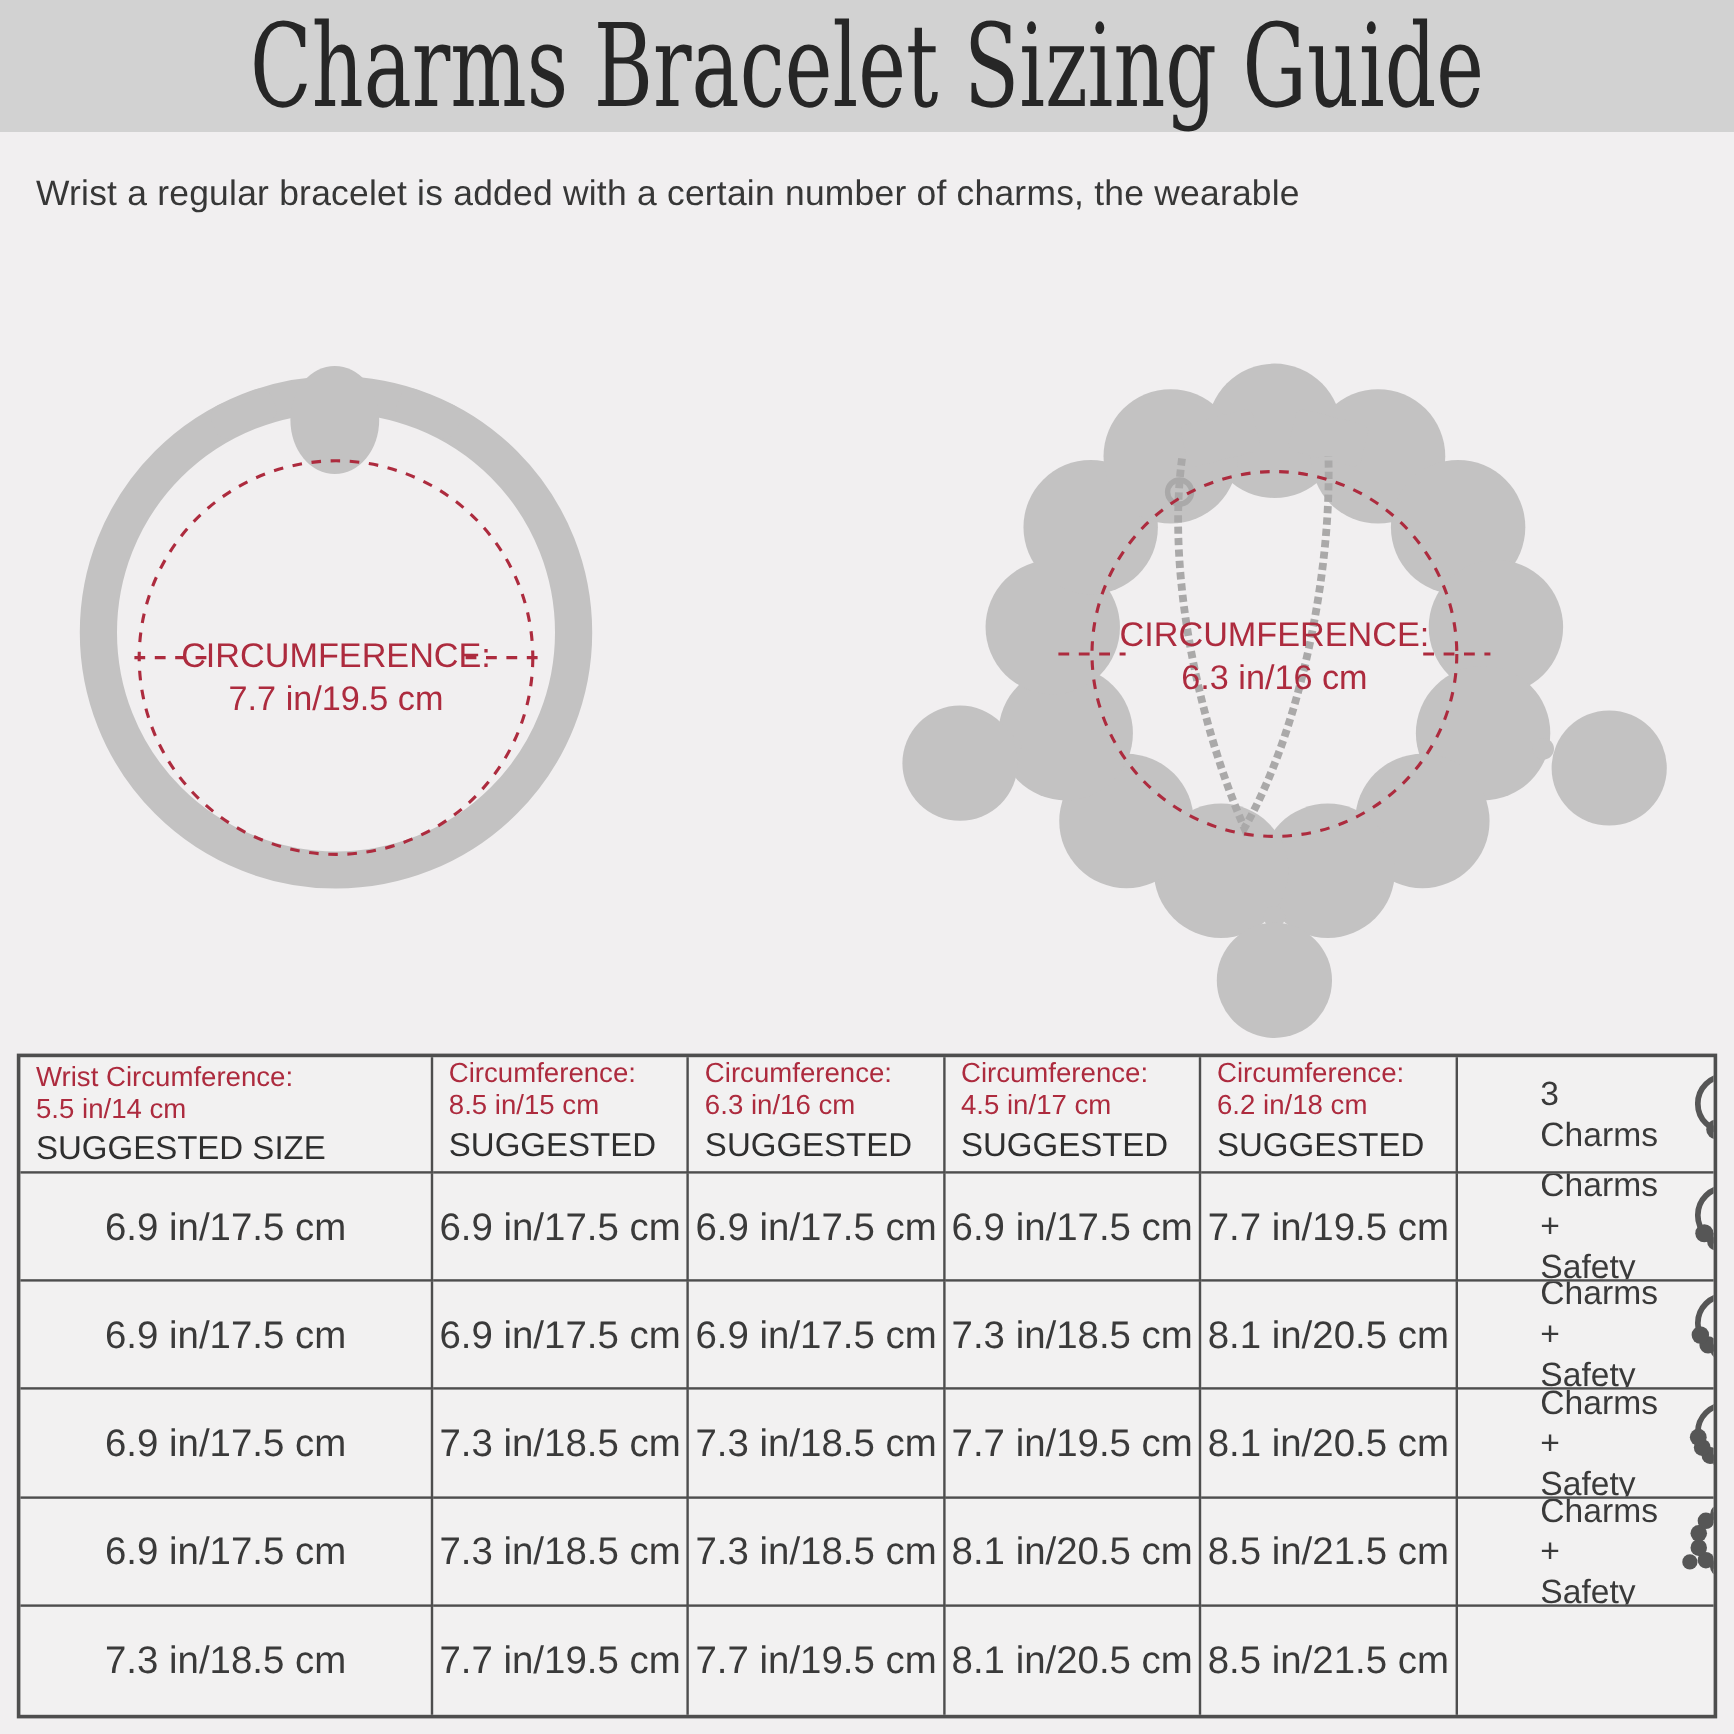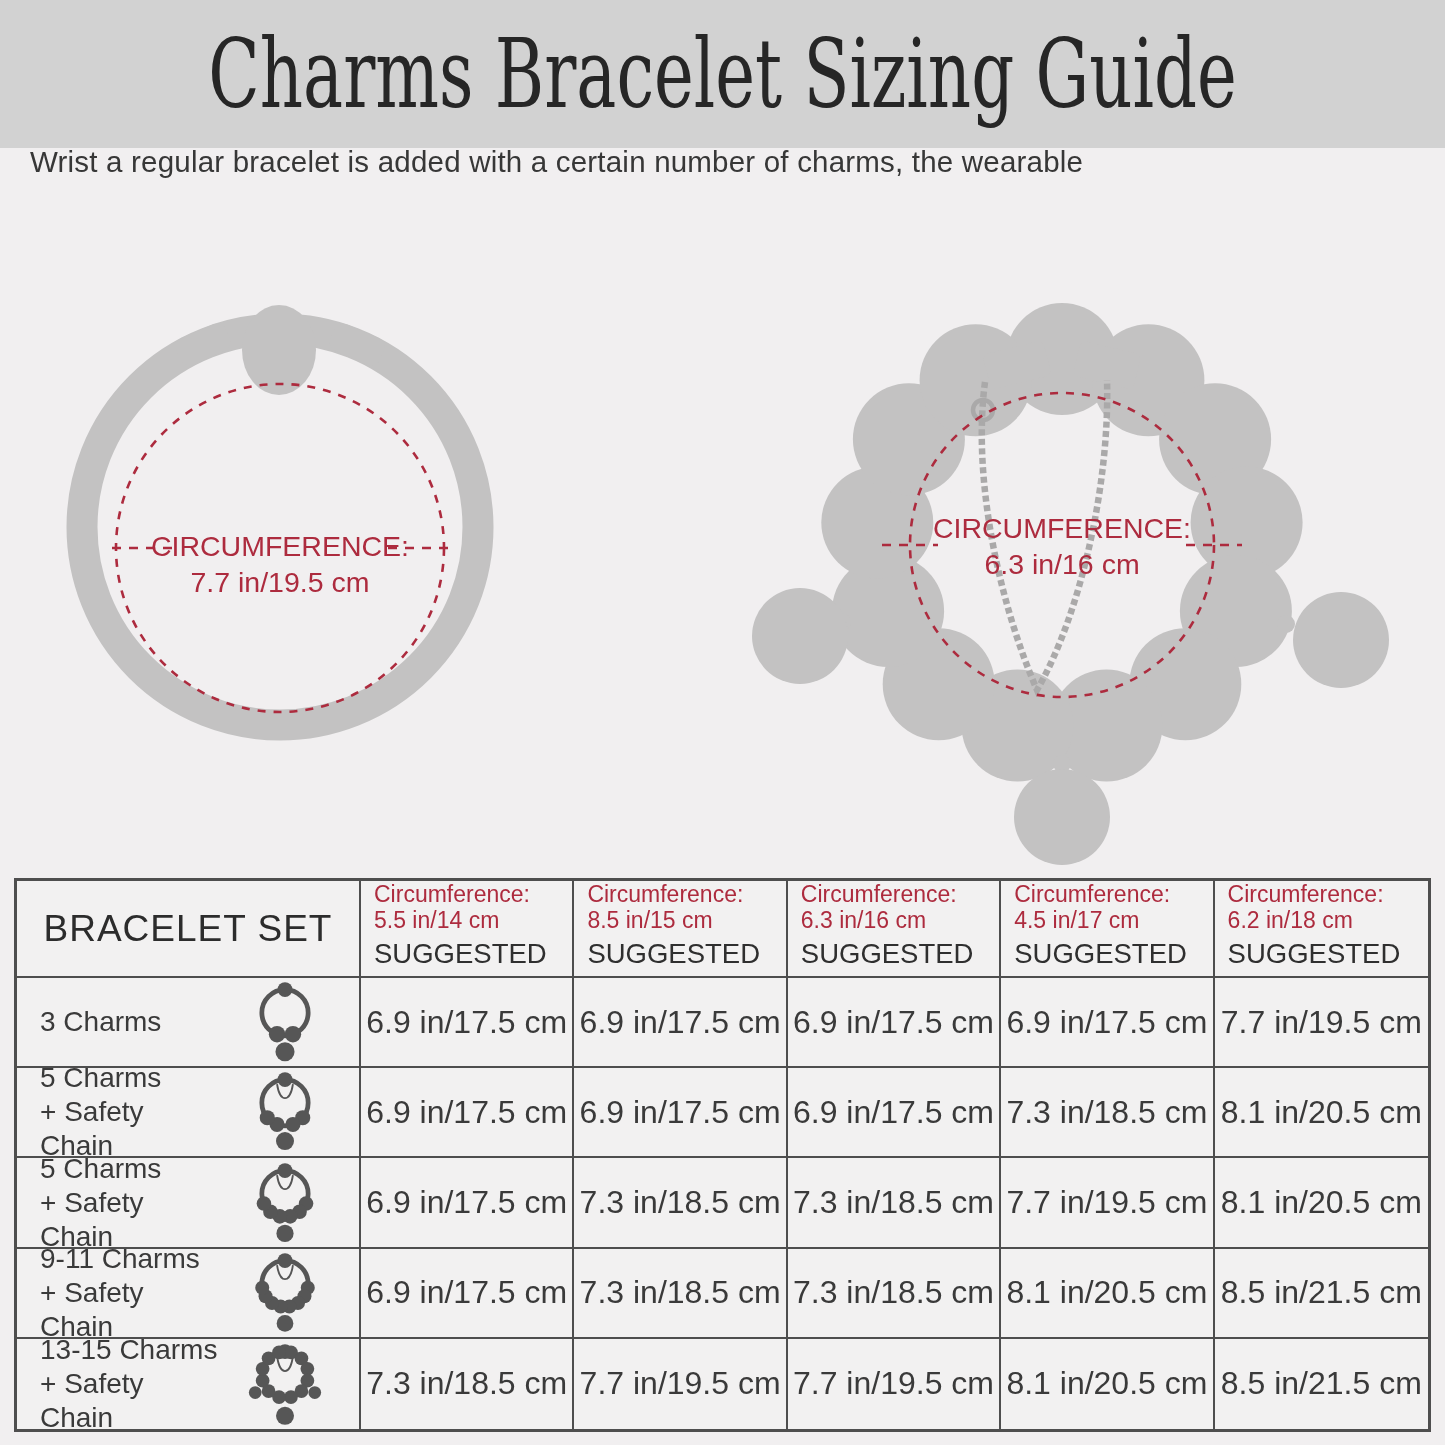--- a/index.html
+++ b/index.html
@@ -2,21 +2,21 @@
 <html><head>
 <meta charset="utf-8">
 <style>
   html,body{margin:0;padding:0;}
   .page{
     position:relative; width:1445px; height:1445px; overflow:hidden;
     background:#f1eff0; font-family:"Liberation Sans", sans-serif;
   }
   
   .band{
-    position:absolute; left:0; top:0; width:1445px; height:148px;
+    position:absolute; left:0; top:0; width:1445px; height:110px;
     background:#d2d2d2; display:flex; align-items:center; justify-content:center;
   }
   .band h1{
     margin:0; font-family:"DejaVu Serif", serif; font-weight:500;
     font-size:96px; color:#262626; white-space:nowrap;
     transform:scaleX(.70); transform-origin:center; letter-spacing:0px;
   }
   
   .intro{
     position:absolute; left:30px; top:143px; width:1395px;
@@ -40,21 +40,21 @@
     border-right:2px solid #4e4e4e; border-bottom:2px solid #4e4e4e;
     display:flex; align-items:center; justify-content:center;
     color:#3a3a3a; overflow:hidden;
   }
   .cell:nth-child(6n){border-right:none;}
   .cell:nth-child(n+31){border-bottom:none;}
   .th-set{font-size:37px; letter-spacing:1px; color:#2c2c2c;}
   .th-col{flex-direction:column; align-items:flex-start; justify-content:center; padding:6px 6px 6px 13px;}
   .wc-line{font-size:23px; line-height:26.5px; color:#ad2b3e; font-weight:500;}
   .sug{font-size:27.5px; line-height:33px; color:#2f2f2f; margin-top:3px;}
-  .td-label{justify-content:flex-start; padding-left:23px; gap:14px;}
+  .td-label{justify-content:flex-start; padding-left:69px; gap:14px;}
   .lbl{flex:1; font-size:28px; line-height:34px; color:#3a3a3a;}
   .lbl span{display:block;}
   .icon-box{width:100px; display:flex; justify-content:center; margin-right:24px;}
   .td-val{font-size:32px; color:#3a3a3a;}
 </style>
 </head>
 <body>
 
 <div class="page">
 
@@ -113,21 +113,20 @@
         <line x1="882" y1="545" x2="938" y2="545" stroke="#ad2b3e" stroke-width="2.6" stroke-dasharray="9 8"></line>
         <line x1="1186" y1="545" x2="1242" y2="545" stroke="#ad2b3e" stroke-width="2.6" stroke-dasharray="9 8"></line>
         <text class="red-txt" x="1062" y="538" text-anchor="middle" font-size="28.5" fill="#ad2b3e">CIRCUMFERENCE:</text>
         <text class="red-txt" x="1062" y="574" text-anchor="middle" font-size="28.5" fill="#ad2b3e">6.3 in/16 cm</text>
       </g>
     </svg>
   </div>
 
   <div class="tbl">
 
-    <div class="cell th-set">BRACELET SET</div>
 
     <div class="cell th-col">
       <div class="wc-line">Wrist Circumference:</div>
       <div class="wc-line">5.5 in/14 cm</div>
       <div class="sug">SUGGESTED SIZE</div>
     </div>
     <div class="cell th-col">
       <div class="wc-line">Wrist Circumference:</div>
       <div class="wc-line">8.5 in/15 cm</div>
       <div class="sug">SUGGESTED SIZE</div>

